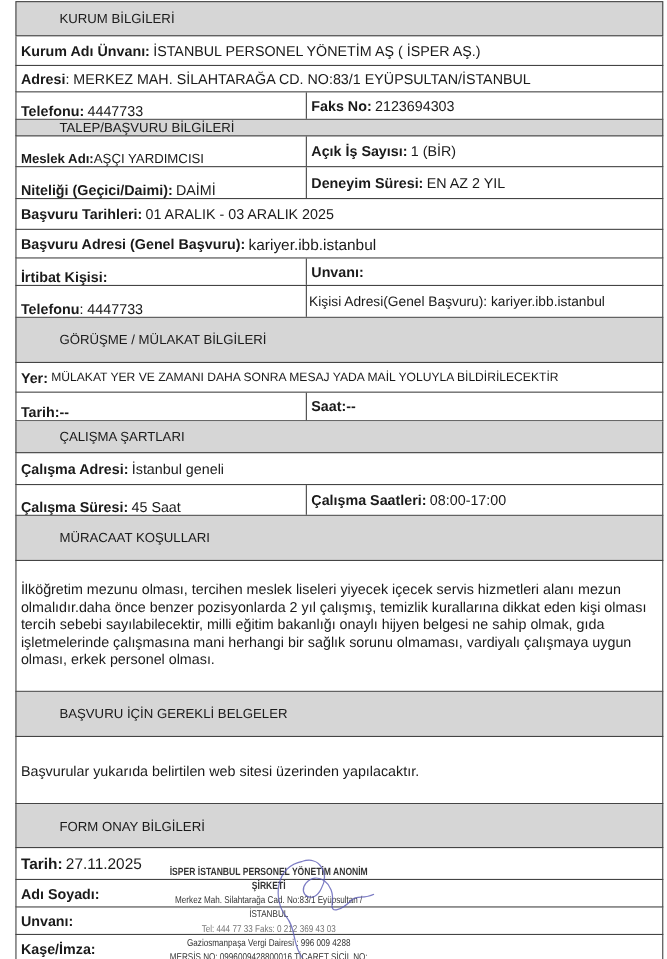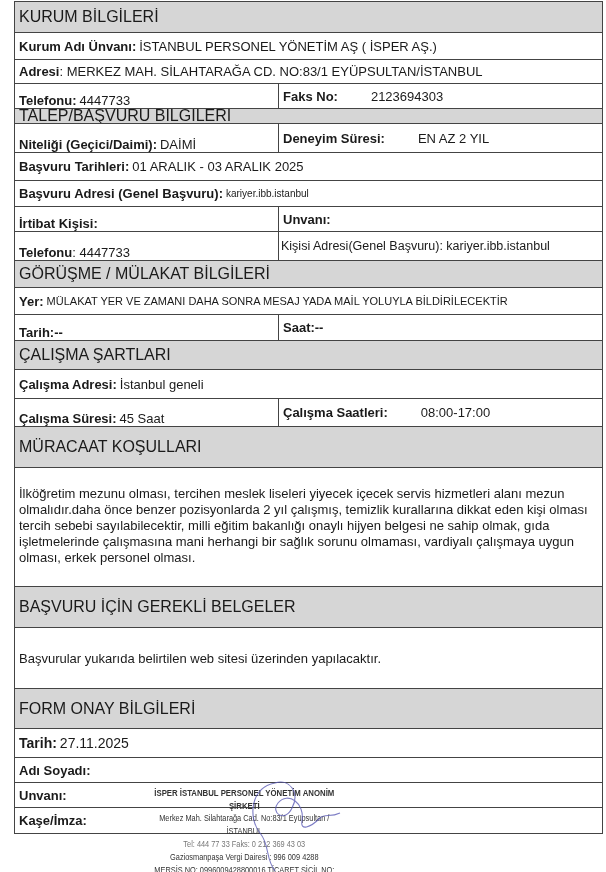--- a/index.html
+++ b/index.html
@@ -5,23 +5,23 @@
   html, body { margin: 0; padding: 0; background: #ffffff; }
   body { width: 606px; height: 872px; position: relative; overflow: hidden;
          font-family: "Liberation Sans", sans-serif; color: #1a1a1a; }
   .form { position: absolute; left: 14px; top: 1px; width: 589px; }
   .row { display: flex; border: 1.2px solid #444; border-top: none; box-sizing: border-box; }
   .row.first { border-top: 1.2px solid #444; }
   .row.hdr { background: #d6d6d6; }
   .cell { box-sizing: border-box; padding: 0 4px; display: flex; align-items: center;
           font-size: 13px; white-space: nowrap; overflow: hidden; }
   .cell.left { width: 264px; border-right: 1.2px solid #444; align-items: flex-end; }
-  .cell.right { flex: 1; gap: 30px; }
+  .cell.right { flex: 1; }
   .cell.full { flex: 1; }
-  .hdr .cell { font-size: 16px; }
+  .hdr .cell { font-size: 12px; margin-left: 35px; }
   .lbl { font-weight: bold; margin-right: 3px; }
   .small { font-size: 11px; }
   .para { white-space: normal; font-size: 13px; line-height: 16px; padding: 18px 4px 14px 4px; align-items: flex-start; }
   .stamp { position: absolute; left: 150px; top: 786px; width: 230px; text-align: center;
            font-family: "Liberation Sans", sans-serif; color: #333; font-size: 9px; line-height: 13px;
            transform: scaleX(0.82); transform-origin: left top; }
   .stamp .title { font-weight: bold; font-size: 9.5px; }
   .stamp .faint { color: #777; }
   .signature { position: absolute; left: 230px; top: 773px; width: 120px; height: 100px; pointer-events: none; }
 </style>
@@ -52,40 +52,50 @@
     </div>
     <div class="cell right">
       <span class="lbl">Faks No:</span>
       <span>2123694303</span>
     </div>
   </div>
 
   <div class="row hdr" style="height:15px">
     <div class="cell full">TALEP/BAŞVURU BİLGİLERİ</div>
   </div>
+  <div class="row" style="height:28px">
+    <div class="cell left">
+      <span class="lbl small" style="font-size:12px;margin-right:0">Meslek Adı:</span>
+      <span style="font-size:12px">AŞÇI YARDIMCISI</span>
+    </div>
+    <div class="cell right">
+      <span class="lbl">Açık İş Sayısı:</span>
+      <span>1 (BİR)</span>
+    </div>
+  </div>
   <div class="row" style="height:29px">
     <div class="cell left">
       <span class="lbl">Niteliği (Geçici/Daimi):</span>
       <span>DAİMİ</span>
     </div>
     <div class="cell right">
       <span class="lbl">Deneyim Süresi:</span>
       <span>EN AZ 2 YIL</span>
     </div>
   </div>
   <div class="row" style="height:28px">
     <div class="cell full">
       <span class="lbl">Başvuru Tarihleri:</span>
       <span>01 ARALIK - 03 ARALIK 2025</span>
     </div>
   </div>
   <div class="row" style="height:26px">
     <div class="cell full">
       <span class="lbl">Başvuru Adresi (Genel Başvuru):</span>
-      <span style="font-size:10px">kariyer.ibb.istanbul</span>
+      <span style="font-size:14px">kariyer.ibb.istanbul</span>
     </div>
   </div>
   <div class="row" style="height:25px">
     <div class="cell left">
       <span class="lbl">İrtibat Kişisi:</span>
       <span></span>
     </div>
     <div class="cell right">
       <span class="lbl">Unvanı:</span>
       <span></span>
@@ -94,21 +104,21 @@
   <div class="row" style="height:29px">
     <div class="cell left">
       <span class="lbl" style="margin-right:0">Telefonu</span>
       <span>: 4447733</span>
     </div>
     <div class="cell right" style="padding:0 2px">
       <span style="font-size:12.5px">Kişisi Adresi(Genel Başvuru): kariyer.ibb.istanbul</span>
     </div>
   </div>
 
-  <div class="row hdr" style="height:27px">
+  <div class="row hdr" style="height:41px">
     <div class="cell full">GÖRÜŞME / MÜLAKAT BİLGİLERİ</div>
   </div>
   <div class="row" style="height:27px">
     <div class="cell full">
       <span class="lbl">Yer:</span>
       <span class="small">MÜLAKAT YER VE ZAMANI DAHA SONRA MESAJ YADA MAİL YOLUYLA BİLDİRİLECEKTİR</span>
     </div>
   </div>
   <div class="row" style="height:26px">
     <div class="cell left">

